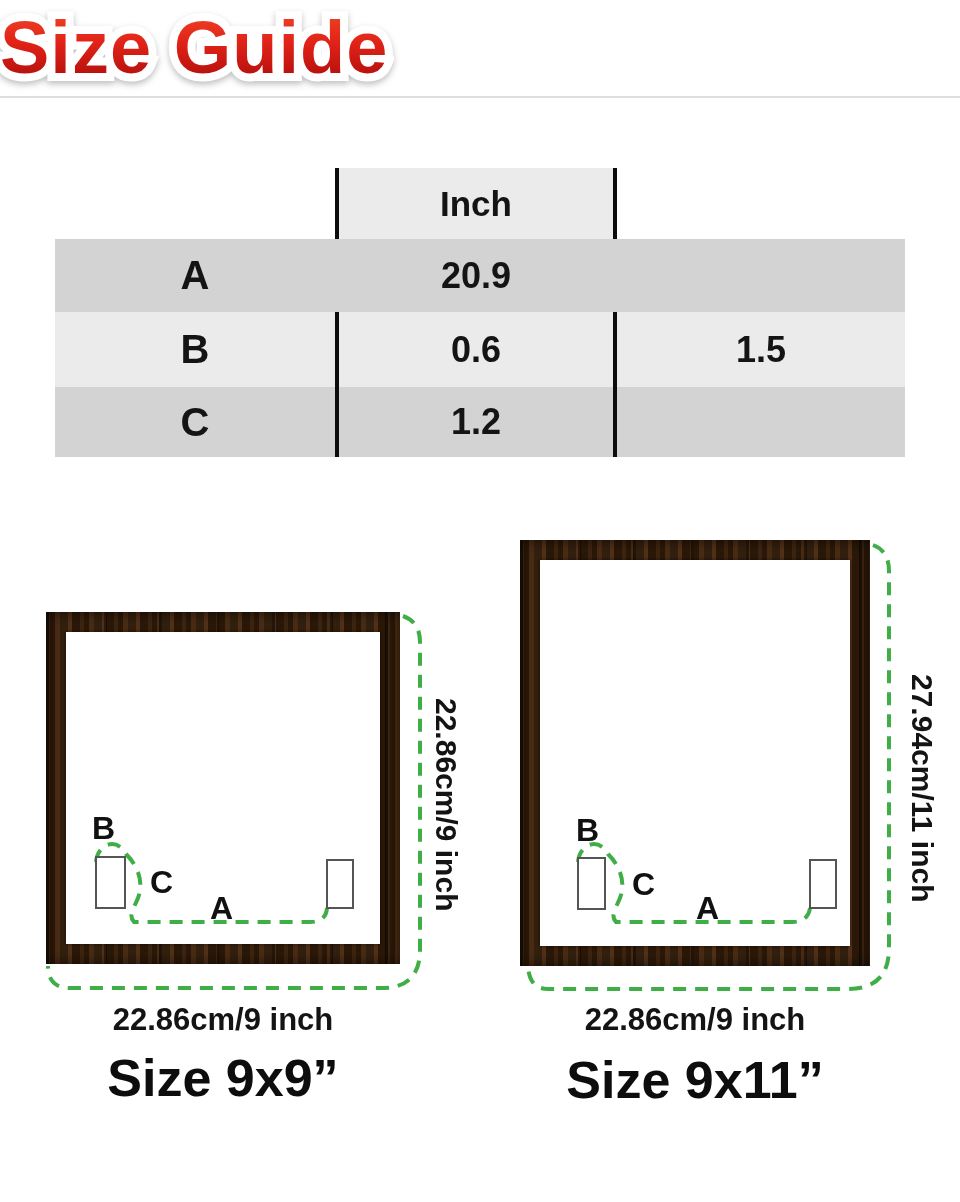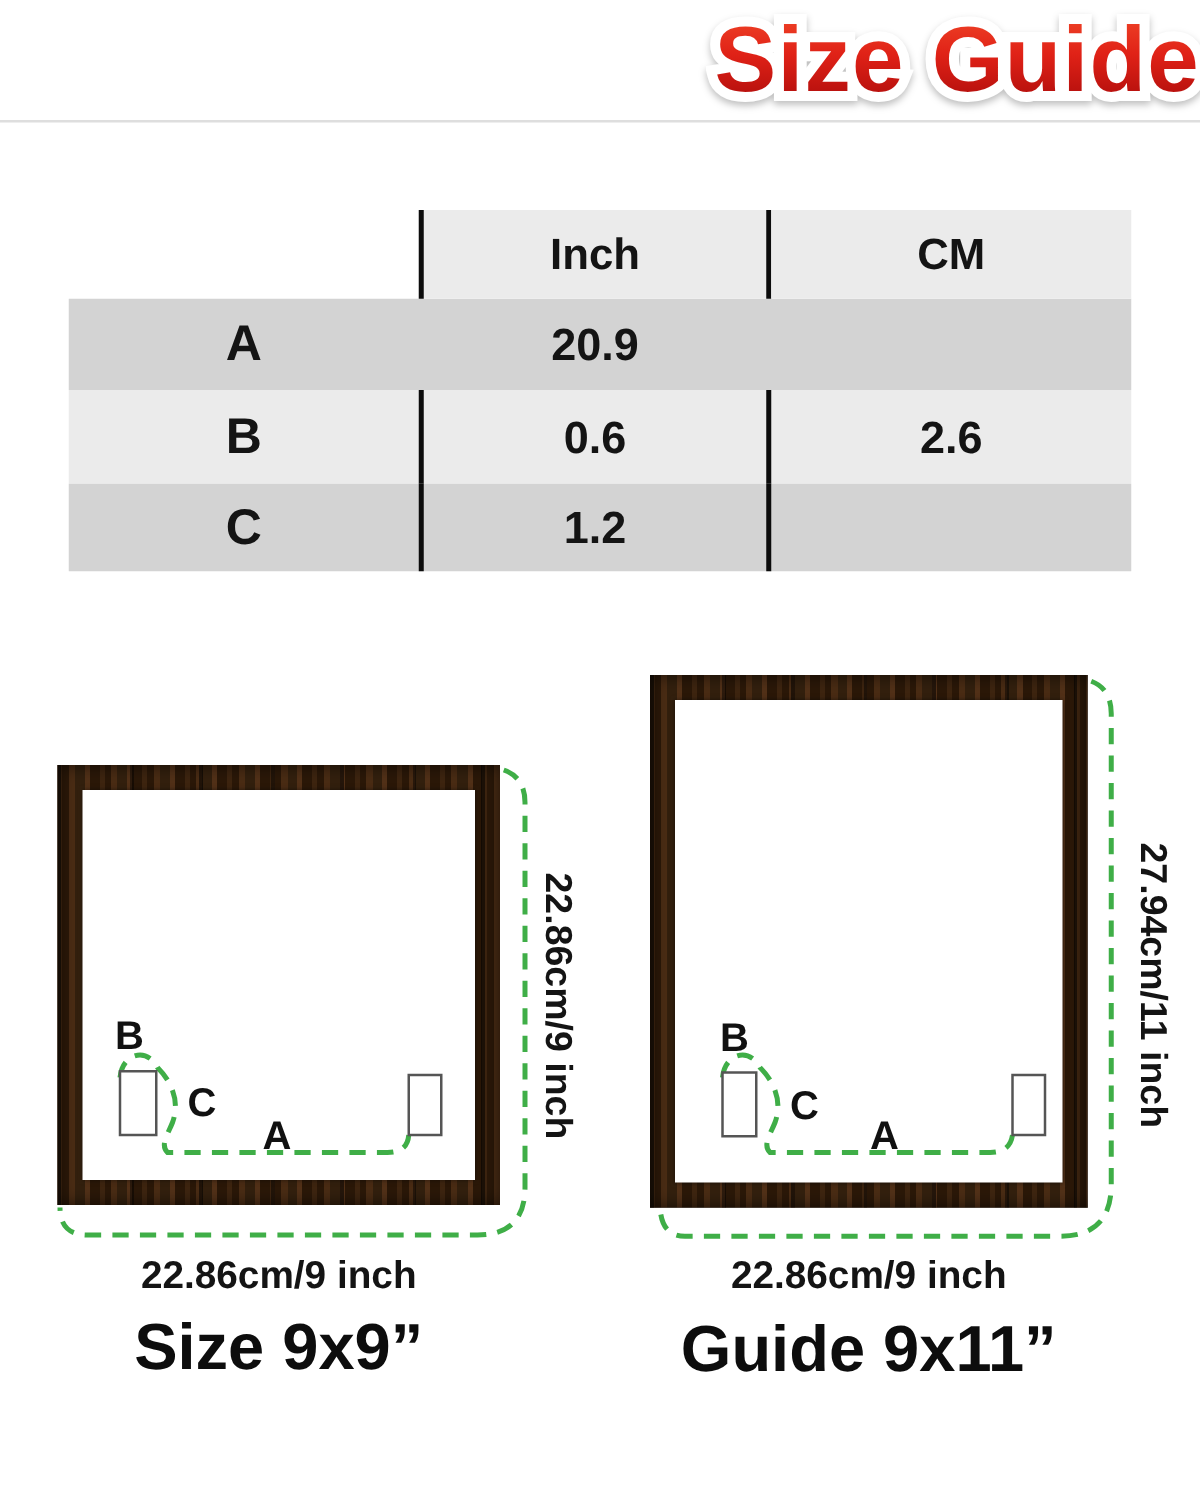--- a/index.html
+++ b/index.html
@@ -5,21 +5,21 @@
   * { margin:0; padding:0; box-sizing:border-box; }
   html,body { background:#fff; }
   .page {
     position:relative; width:960px; height:1202px; background:#ffffff;
     font-family:"Liberation Sans", sans-serif; color:#141414; overflow:hidden;
   }
 
   
   .title {
     position:absolute; top:2px; left:0; right:0; height:92px;
-    text-align:right; font-size:74px; font-weight:800; letter-spacing:1px;
+    text-align:left; font-size:74px; font-weight:800; letter-spacing:1px;
     line-height:92px;
   }
   .title-stroke {
     position:absolute; left:0; right:0; top:0;
     color:#ffffff; -webkit-text-stroke:16px #ffffff;
     filter:drop-shadow(0 3px 3px rgba(0,0,0,0.25));
   }
   .title-fill { position:relative; color:#c41111; }
   @supports ((-webkit-background-clip: text) or (background-clip: text)) {
     .title-fill {
@@ -101,30 +101,29 @@
   <div class="title">
     <span class="title-stroke">Size Guide</span>
     <span class="title-fill">Size Guide</span>
   </div>
   <div class="divider"></div>
 
   <div class="size-table">
     <div class="trow row-head">
       <div class="cell corner"></div>
       <div class="cell mid">Inch</div>
-      <div class="cell">CM</div>
     </div>
     <div class="trow row-a">
       <div class="cell rlabel">A</div>
       <div class="cell val">20.9</div>
     </div>
     <div class="trow row-b">
       <div class="cell rlabel">B</div>
       <div class="cell mid val">0.6</div>
-      <div class="cell val">2.6</div>
+      <div class="cell val">1.5</div>
     </div>
     <div class="trow row-c">
       <div class="cell rlabel">C</div>
       <div class="cell mid val">1.2</div>
     </div>
   </div>
 
   <div class="frame-group group-9x9">
     <div class="wood-frame">
       <div class="frame-opening"></div>
@@ -151,16 +150,16 @@
       <path d="M 373 17 Q 389 23 389 43 L 389 420 Q 389 461 348 461 L 48 461 Q 28 461 28 435" fill="none" stroke="#3fae47" stroke-width="4" stroke-dasharray="13 9"></path>
       <path d="M 78 334 C 80 314 100 310 108 326 C 120 338 126 354 120 370 C 116 380 110 388 116 394 L 292 394 Q 308 394 310 380" fill="none" stroke="#3fae47" stroke-width="4" stroke-dasharray="13 9"></path>
       <rect x="78" y="330" width="27" height="51" fill="#ffffff" stroke="#555555" stroke-width="2"></rect>
       <rect x="310" y="332" width="26" height="48" fill="#ffffff" stroke="#555555" stroke-width="2"></rect>
     </svg>
     <span class="marker" style="left:76px; top:286px;">B</span>
     <span class="marker" style="left:132px; top:340px;">C</span>
     <span class="marker" style="left:196px; top:364px;">A</span>
     <div class="dim-v">27.94cm/11 inch</div>
     <div class="dim-w">22.86cm/9 inch</div>
-    <div class="size-label">Guide 9x11”</div>
+    <div class="size-label">Size 9x11”</div>
   </div>
 
 </div>
 
 </body></html>

